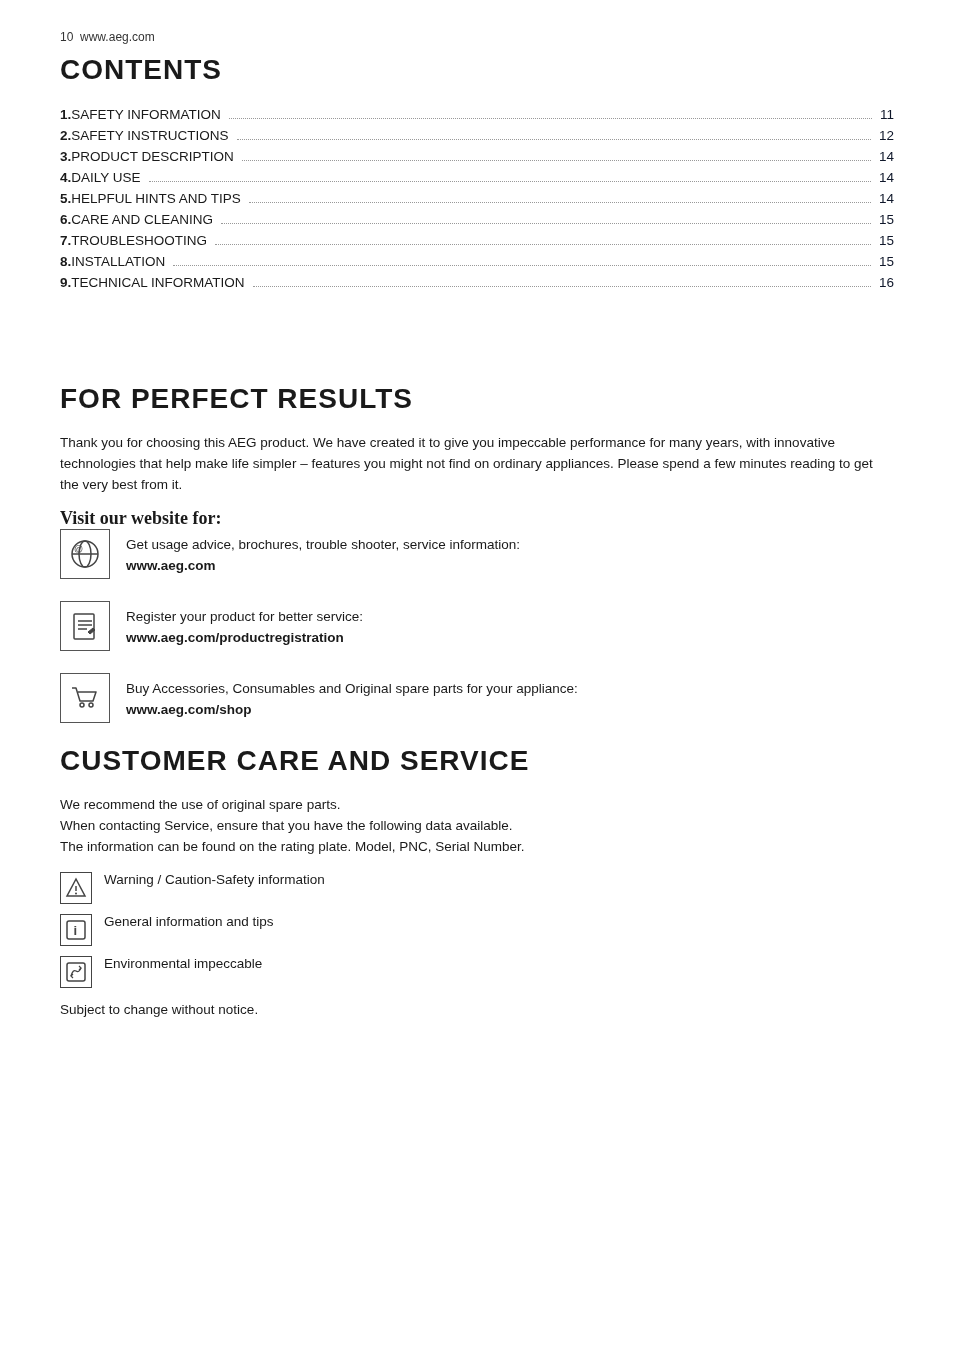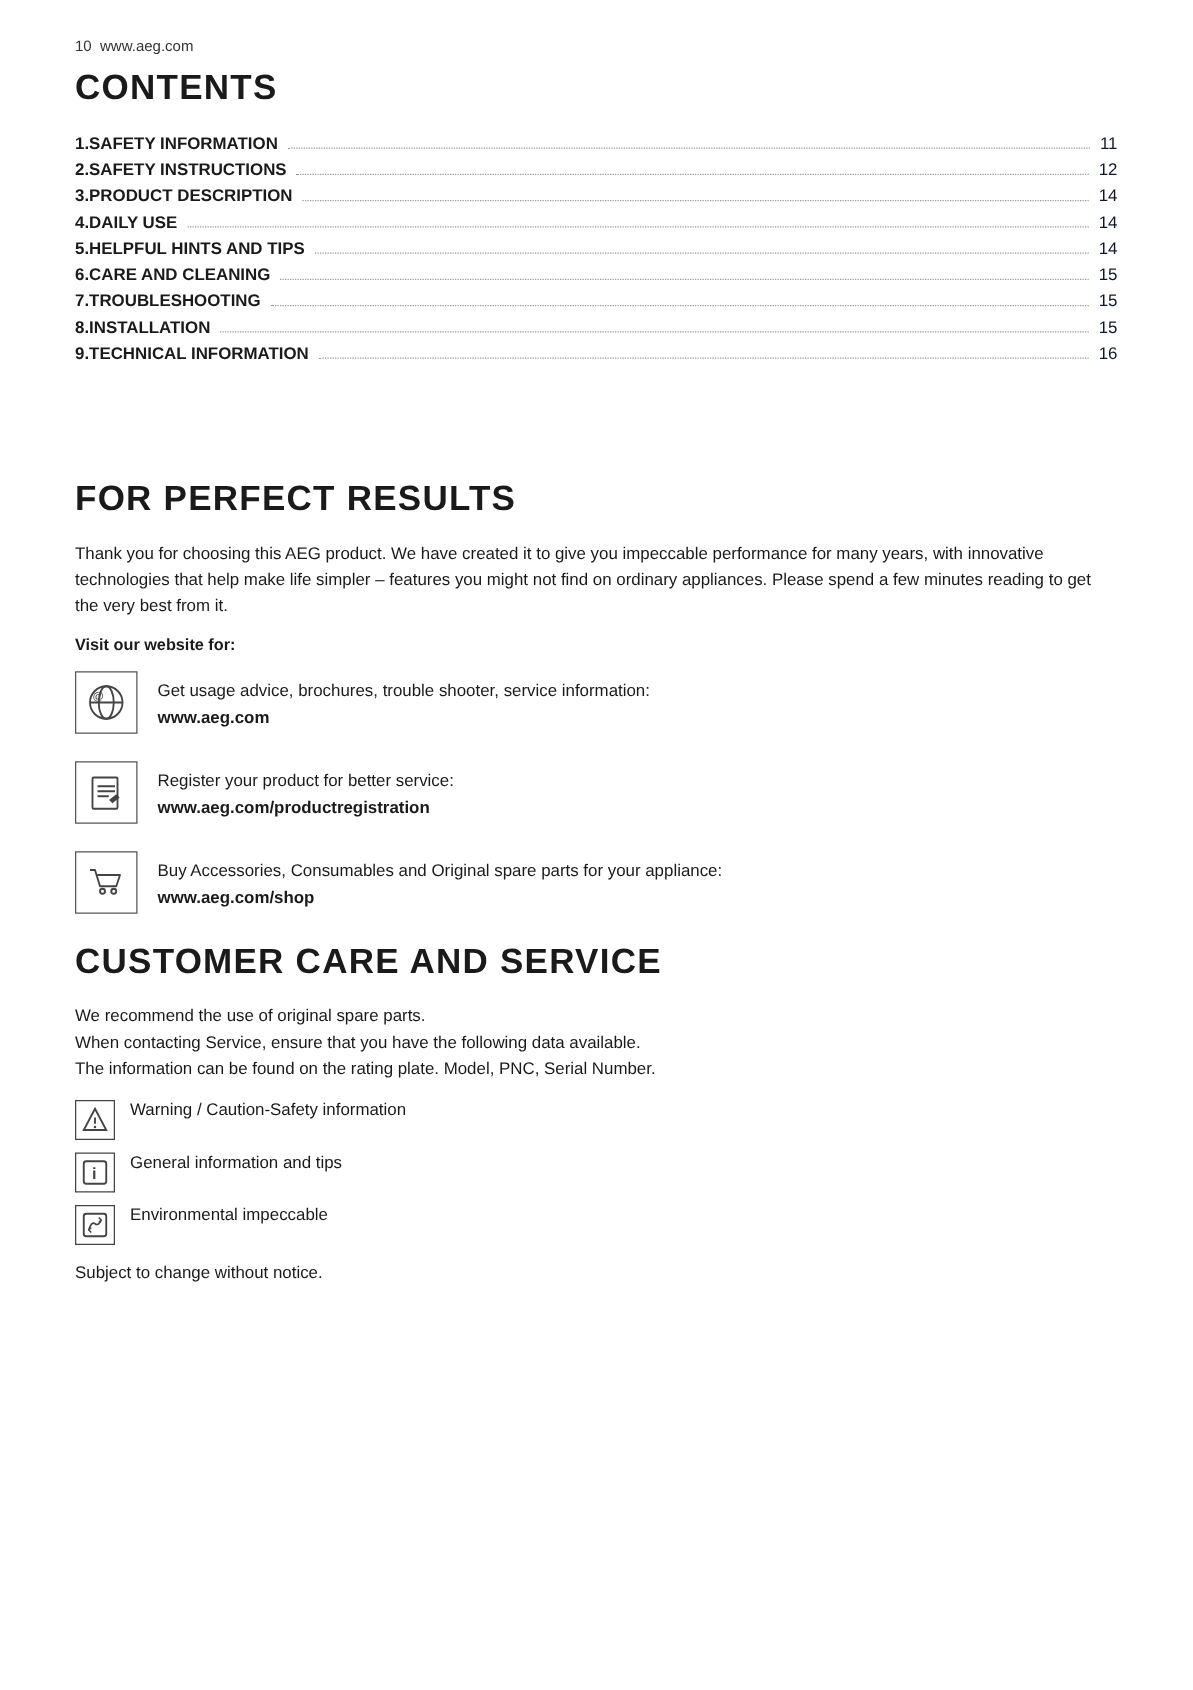--- a/index.html
+++ b/index.html
@@ -48,21 +48,20 @@
     .toc-num {
       font-weight: bold;
       width: 22px;
       color: #1a1a1a;
     }
 
     .toc-label {
       color: #1a1a1a;
       padding-right: 4px;
       white-space: nowrap;
-      font-weight: bold;
     }
 
     .toc-dots {
       flex: 1;
       border-bottom: 1px dotted #999;
       margin: 0 4px;
       position: relative;
       bottom: 3px;
     }
 
@@ -85,24 +84,24 @@
     }
 
     .body-text {
       font-size: 13.5px;
       line-height: 1.55;
       color: #1a1a1a;
       margin-bottom: 12px;
     }
 
     .visit-heading {
-      font-size: 13px;
+      font-size: 18px;
       font-weight: bold;
-      margin-bottom: 14px;
-      color: #1a1a1a;
+      color: #1a1a1a;
+      font-family: Liberation Serif, serif;
     }
 
     .icon-row {
       display: flex;
       align-items: flex-start;
       margin-bottom: 22px;
     }
 
     .icon-box {
       width: 50px;

